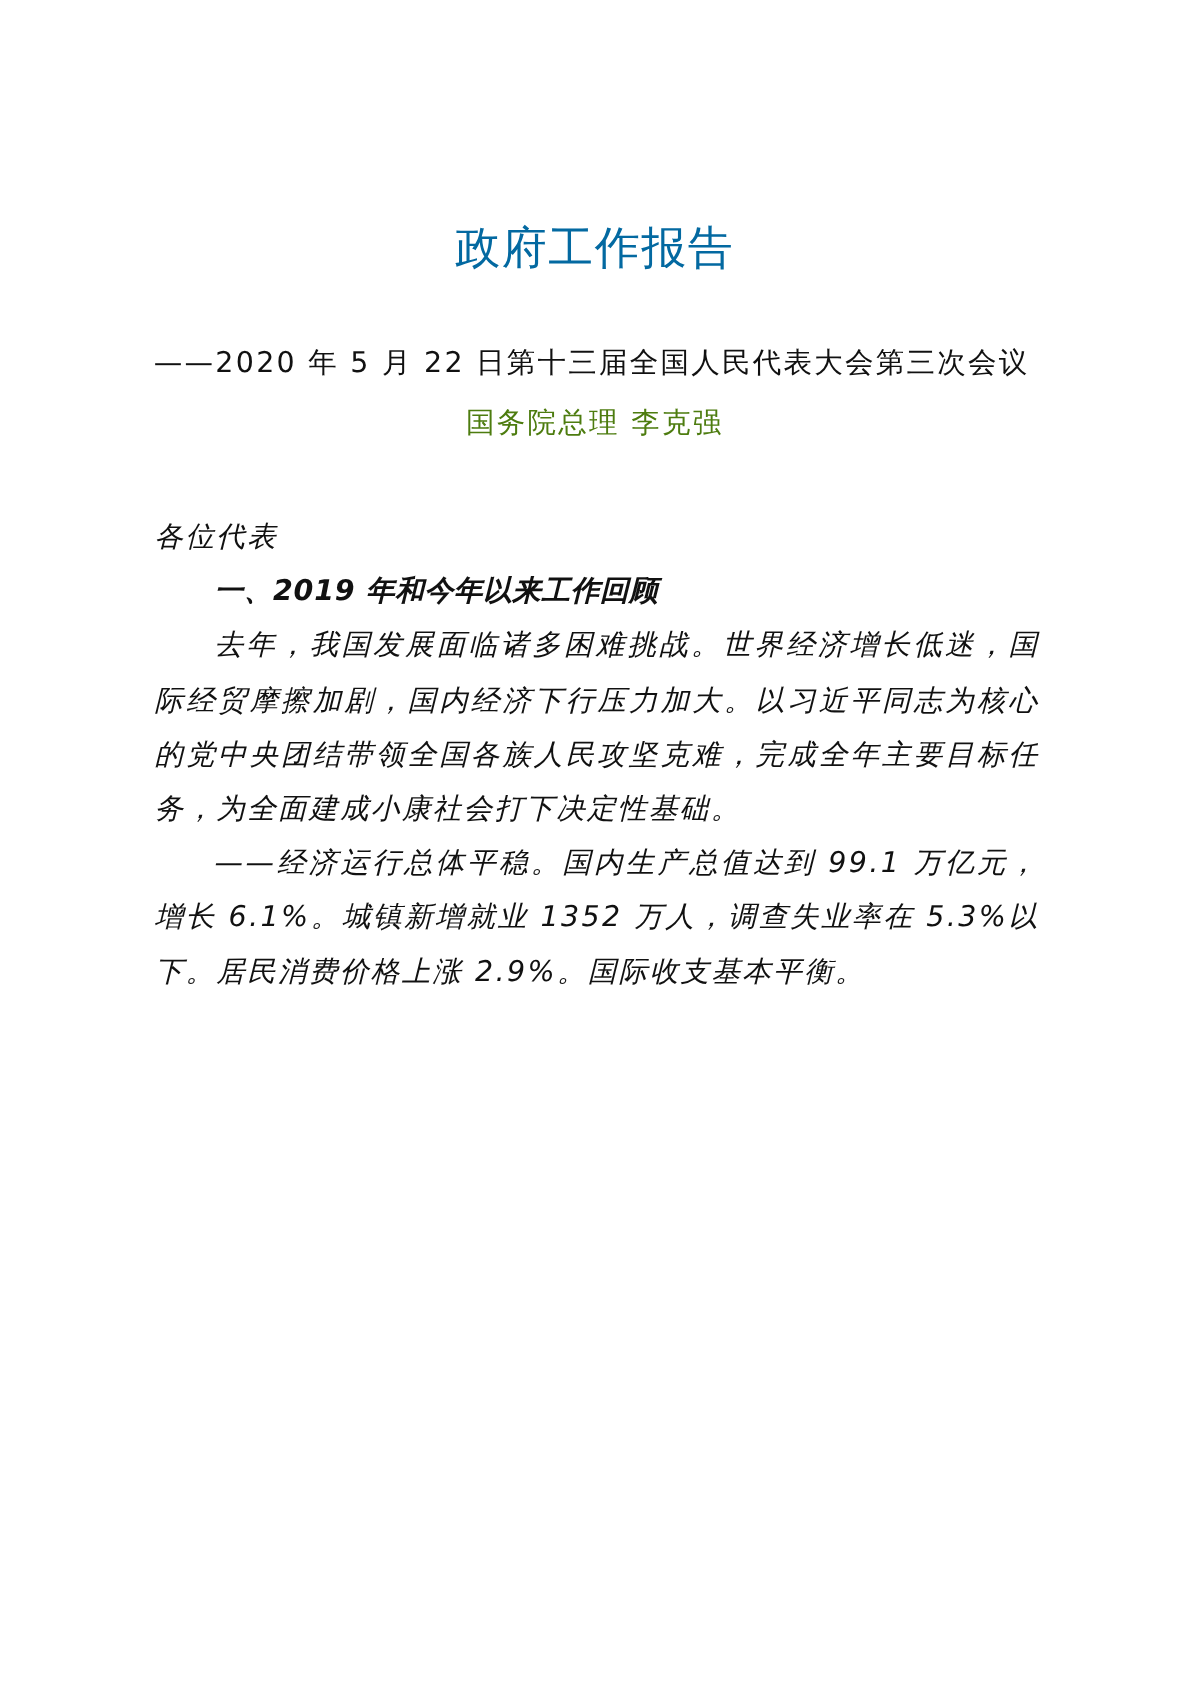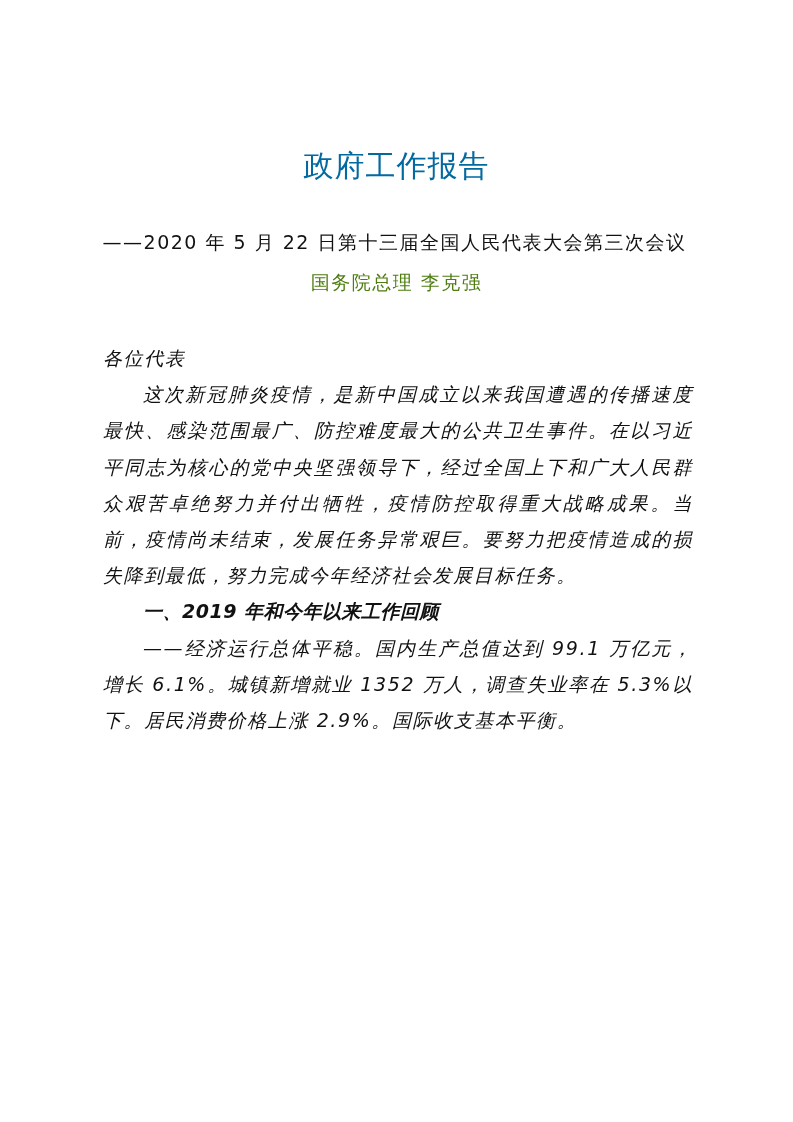--- a/index.html
+++ b/index.html
@@ -34,17 +34,17 @@
 </head>
 <body>
 
 <div class="page">
   <div class="title">政府工作报告</div>
   <div class="subtitle">——2020 年 5 月 22 日第十三届全国人民代表大会第三次会议</div>
   <div class="author">国务院总理 李克强</div>
 
   <div class="body">
     <p>各位代表</p>
-    <p class="indent">这次新冠肺炎疫情，是新中国成立以来我国遭遇的传播速度最快、感染范围最广、防控难度最大的公共卫生事件。在以习近平同志为核心的党中央坚强领导下，经过全国上下和广大人民群众艰苦卓绝努力并付出牺牲，疫情防控取得重大战略成果。当前，疫情尚未结束，发展任务异常艰巨。要努力把疫情造成的损失降到最低，努力完成今年经济社会发展目标任务。</p>
     <p class="heading">一、2019 年和今年以来工作回顾</p>
+    <p class="indent">去年，我国发展面临诸多困难挑战。世界经济增长低迷，国际经贸摩擦加剧，国内经济下行压力加大。以习近平同志为核心的党中央团结带领全国各族人民攻坚克难，完成全年主要目标任务，为全面建成小康社会打下决定性基础。</p>
     <p class="indent">——经济运行总体平稳。国内生产总值达到 99.1 万亿元，增长 6.1%。城镇新增就业 1352 万人，调查失业率在 5.3%以下。居民消费价格上涨 2.9%。国际收支基本平衡。</p>
   </div>
 </div>
 
 </body></html>

